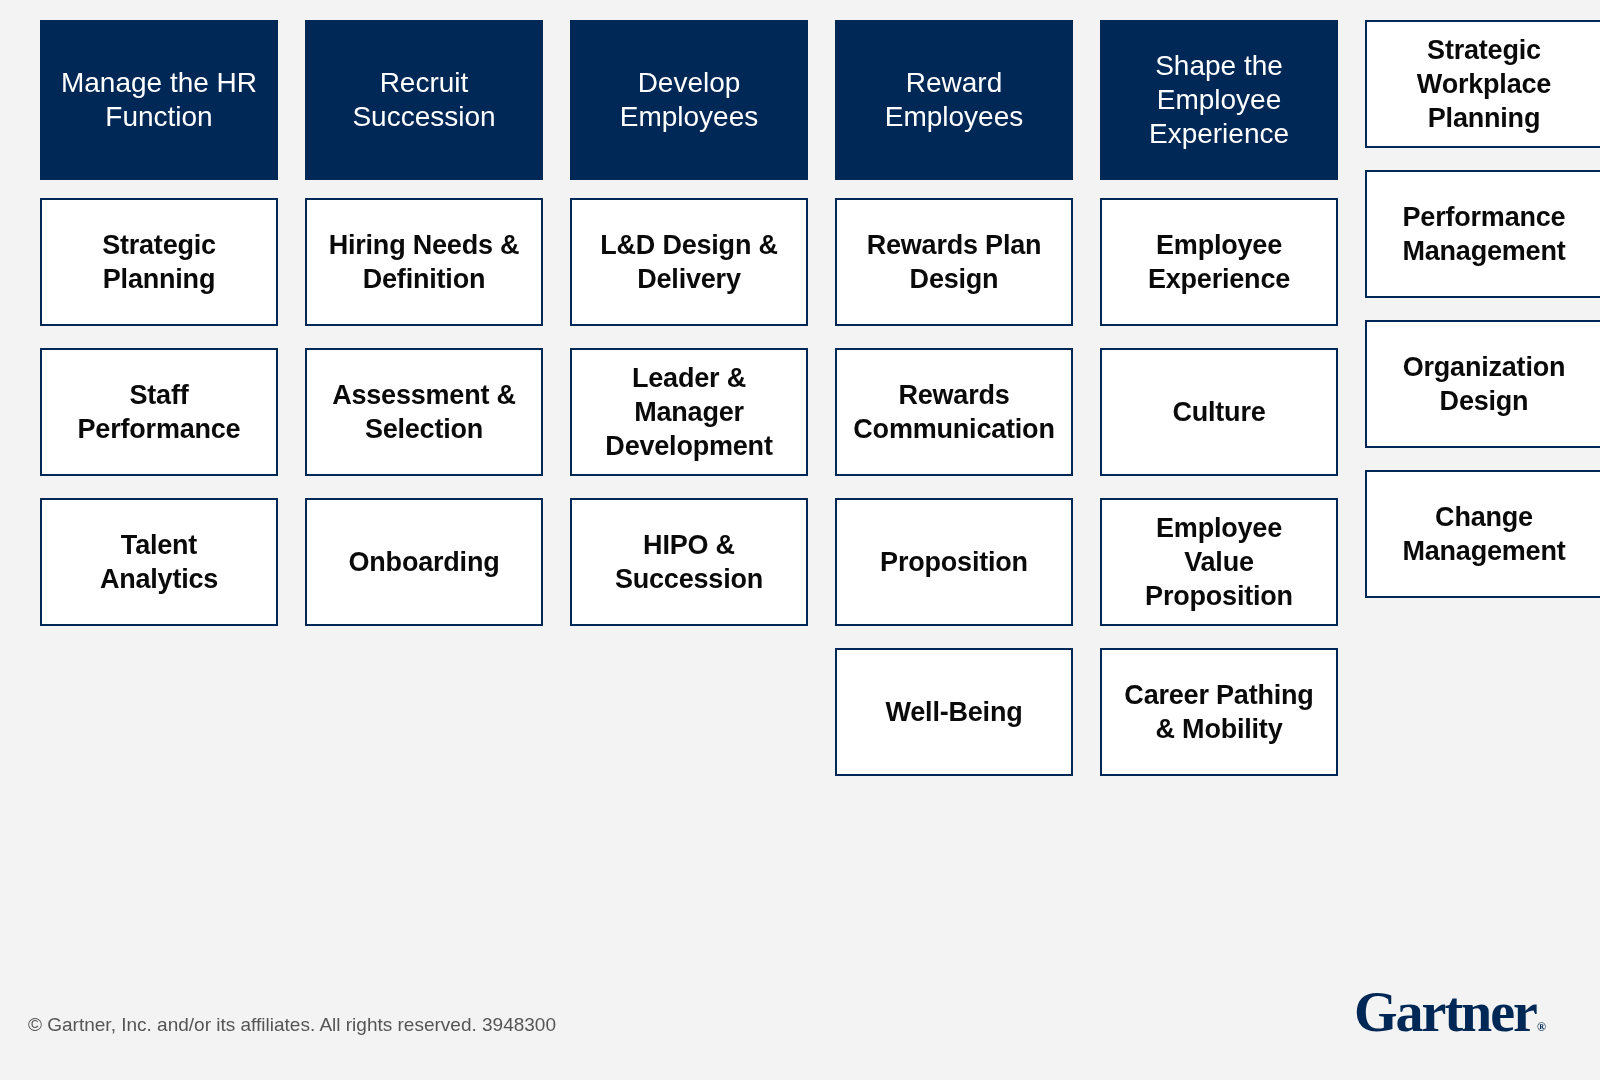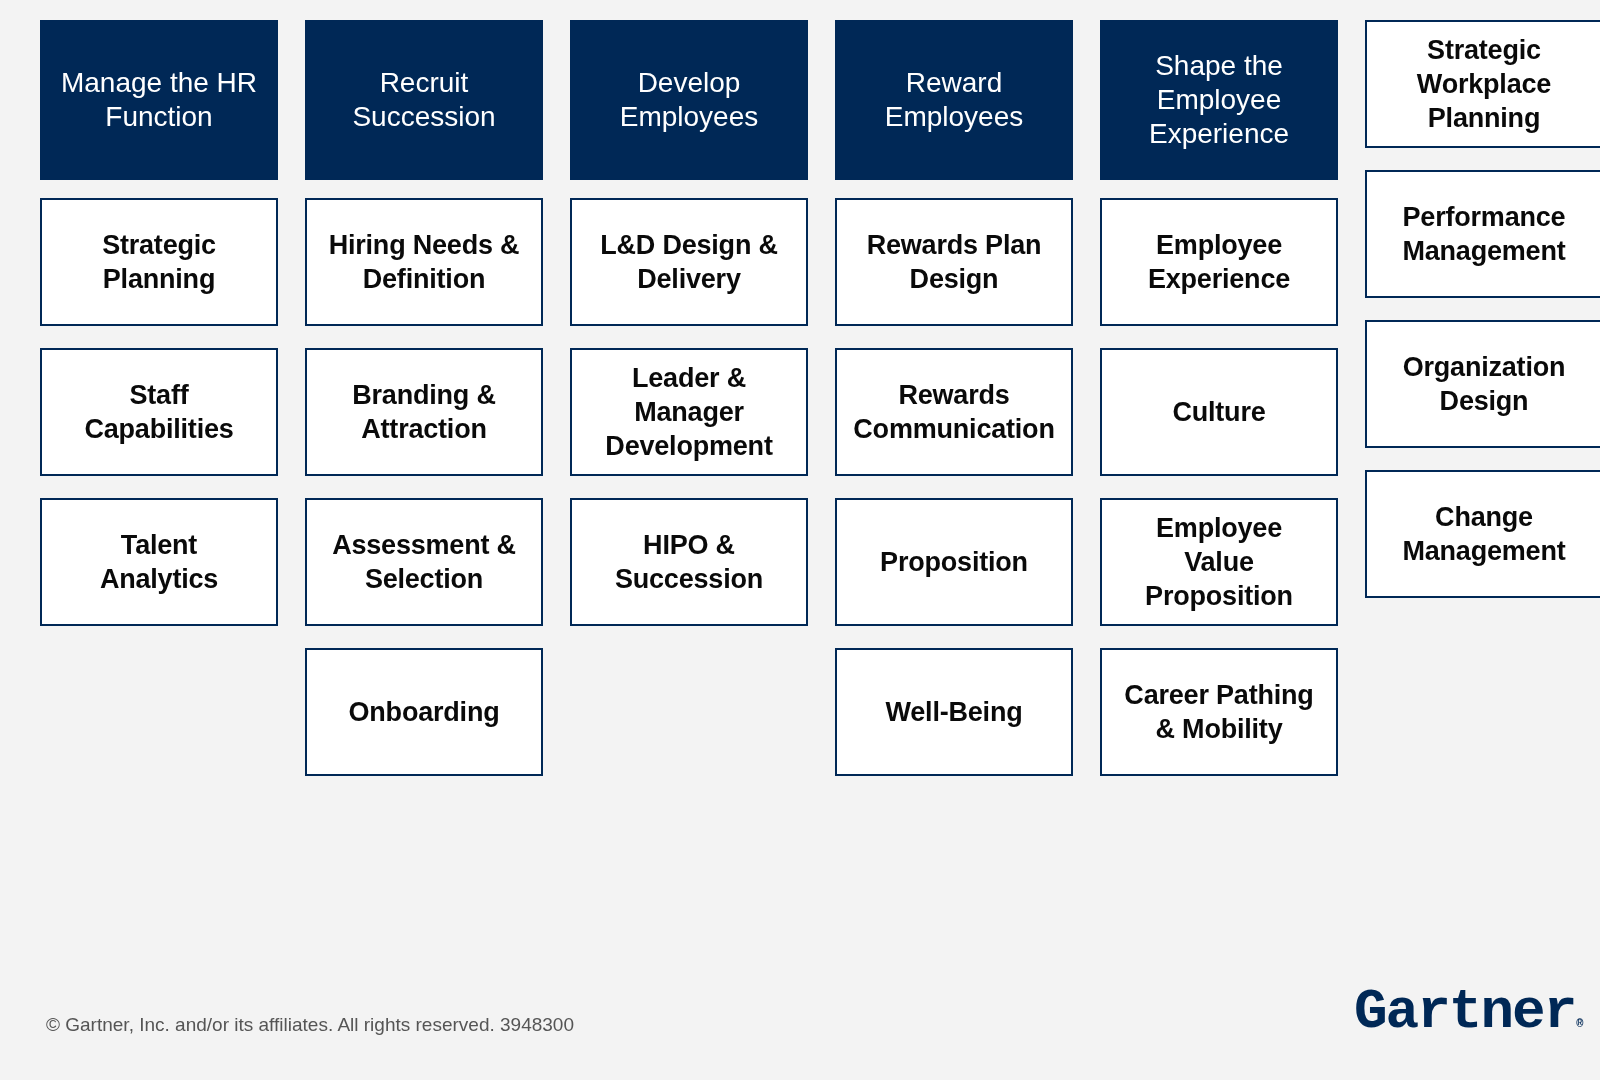--- a/index.html
+++ b/index.html
@@ -43,61 +43,59 @@
     font-size: 27px;
     line-height: 34px;
     font-weight: bold;
     padding: 0 8px;
     margin-bottom: 22px;
     white-space: pre-line;
     letter-spacing: -0.2px;
   }
   .footer-text {
     position: absolute;
-    left: 46px; top: 1014px;
+    left: 28px; top: 1014px;
     font-size: 19px;
     color: #555555;
   }
   .logo {
     position: absolute;
     left: 1354px; top: 980px;
     font-size: 56px;
     font-weight: bold;
     color: #002856;
     letter-spacing: -2px;
-    font-family: Liberation Mono, monospace;
+    font-family: Liberation Serif, serif;
   }
   .logo .reg {
     font-size: 12px;
     letter-spacing: 0;
     vertical-align: baseline;
     margin-left: 1px;
   }
 </style>
 </head>
 <body>
 
 <div class="grid">
   <div class="col">
     <div class="header">Manage the HR
 Function</div>
     <div class="cell">Strategic
 Planning</div>
     <div class="cell">Staff
-Capabilities</div>
+Performance</div>
     <div class="cell">Talent
 Analytics</div>
   </div>
   <div class="col">
     <div class="header">Recruit
 Succession</div>
     <div class="cell">Hiring Needs &amp;
 Definition</div>
-    <div class="cell">Branding &amp;
-Attraction</div>
     <div class="cell">Assessment &amp;
 Selection</div>
     <div class="cell">Onboarding</div>
   </div>
   <div class="col">
     <div class="header">Develop
 Employees</div>
     <div class="cell">L&amp;D Design &amp;
 Delivery</div>
     <div class="cell">Leader &amp;

